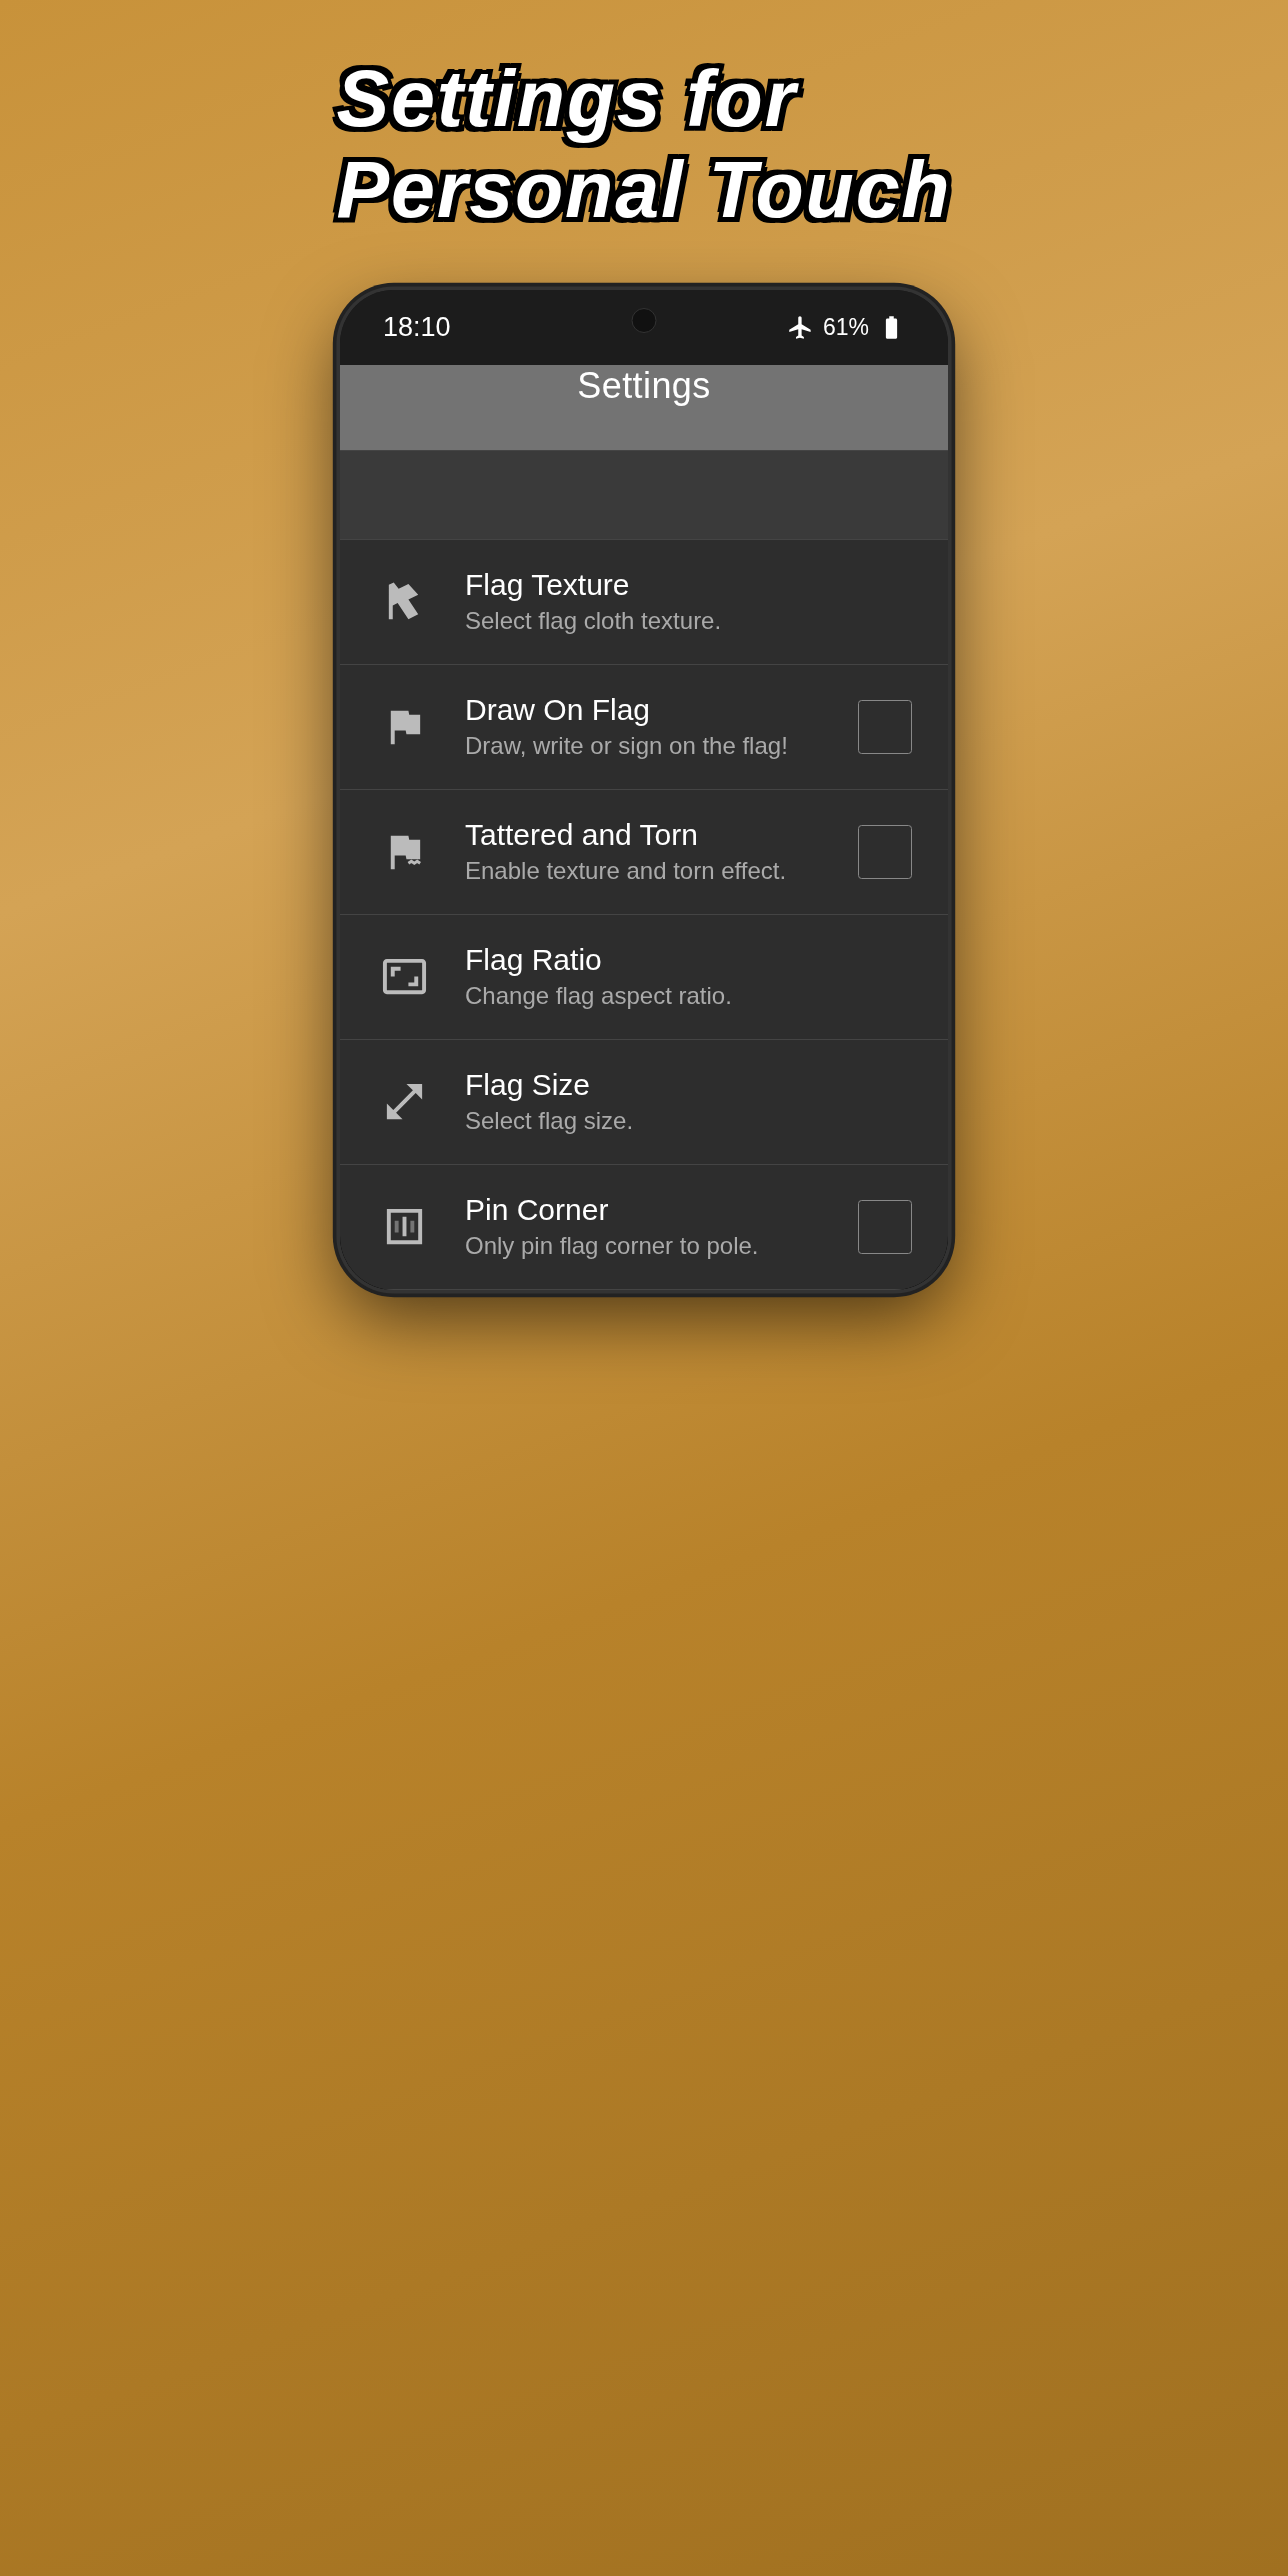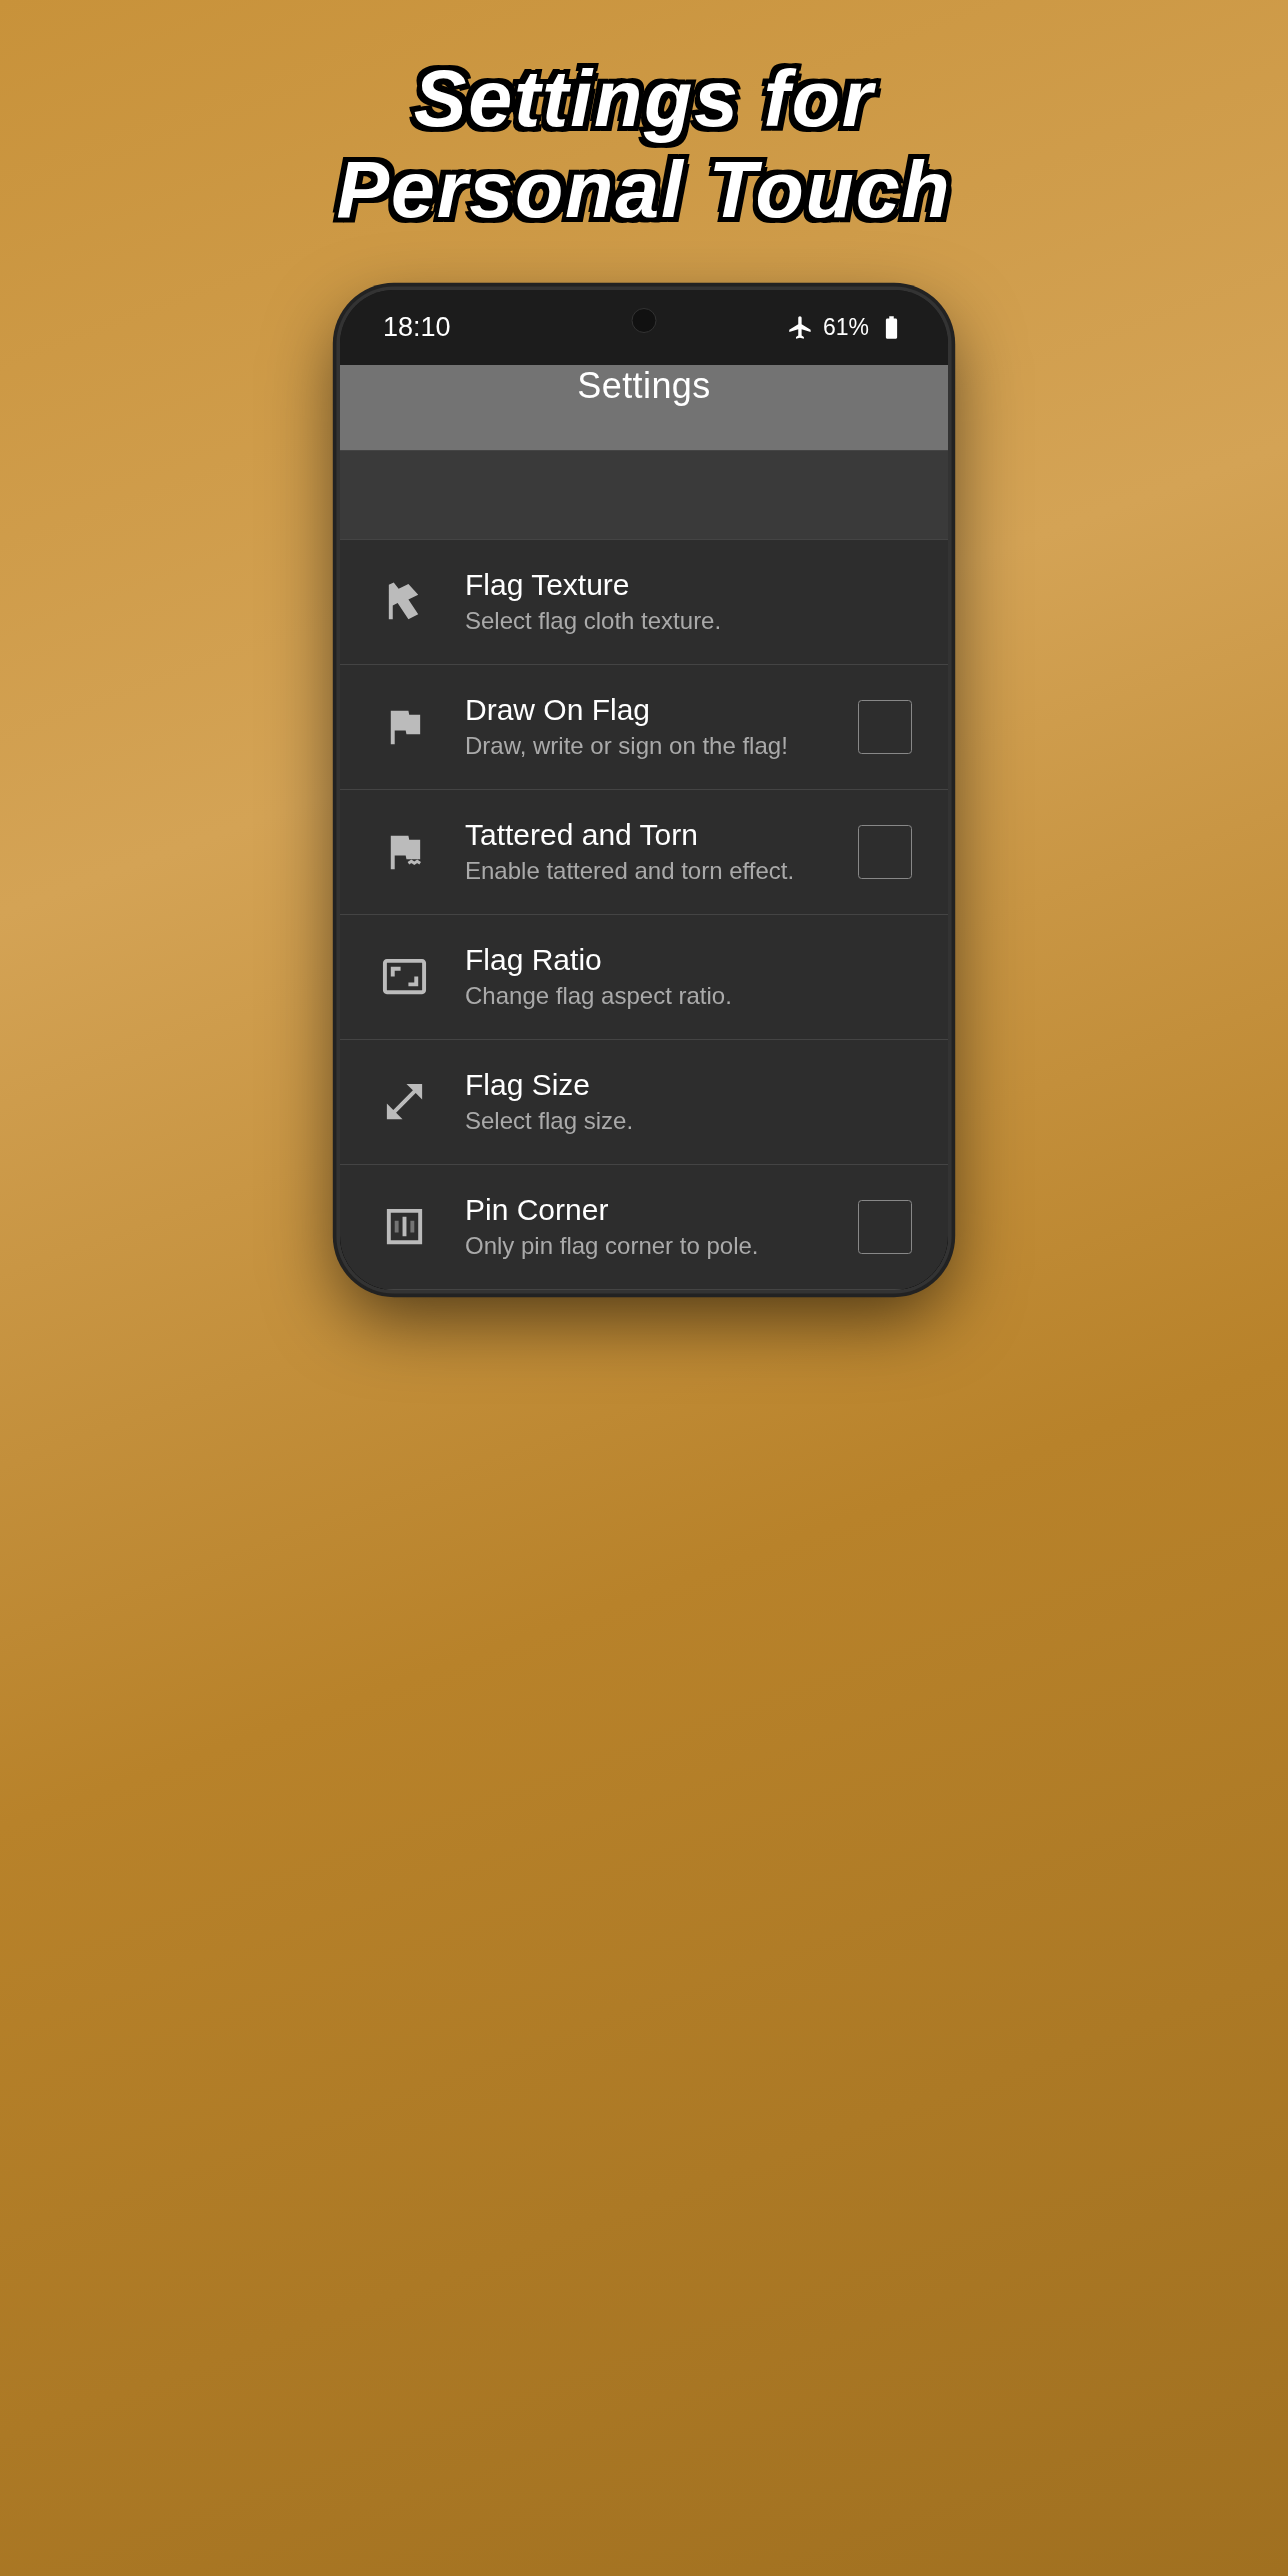--- a/index.html
+++ b/index.html
@@ -9,21 +9,21 @@
       min-height: 2576px;
       background: linear-gradient(160deg, #c8923a 0%, #d4a355 30%, #b8822a 60%, #a07020 100%);
       display: flex;
       flex-direction: column;
       align-items: center;
       font-family: 'Arial', sans-serif;
       padding-top: 54px;
     }
 
     .page-title {
-      text-align: center;
+      text-align: left;
       margin-bottom: 54px;
       color: #fff;
       font-size: 79px;
       font-weight: 900;
       font-style: italic;
       line-height: 1.15;
       text-shadow:
         -5.4px -5.4px 0 #000,
          5.4px -5.4px 0 #000,
         -5.4px  5.4px 0 #000,
@@ -266,21 +266,21 @@
     <div class="settings-item">
       <div class="item-icon">
 
         <svg viewBox="0 0 24 24" fill="#bbb">
           <path d="M14.4 6L14 4H5v17h2v-7h5.6l.4 2h7V6z"></path>
           <path d="M20 18l-1.5-1-1.5 1-1.5-1-1.5 1" stroke="#bbb" stroke-width="1.5" fill="none"></path>
         </svg>
       </div>
       <div class="item-text">
         <div class="item-title">Tattered and Torn</div>
-        <div class="item-subtitle">Enable tattered and torn effect.</div>
+        <div class="item-subtitle">Enable texture and torn effect.</div>
       </div>
       <div class="item-checkbox unchecked"></div>
     </div>
 
     <div class="settings-item">
       <div class="item-icon">
 
         <svg viewBox="0 0 24 24" fill="#bbb">
           <path d="M19 12h-2v3h-3v2h5v-5zM7 9h3V7H5v5h2V9zm14-6H3c-1.1 0-2 .9-2 2v14c0 1.1.9 2 2 2h18c1.1 0 2-.9 2-2V5c0-1.1-.9-2-2-2zm0 16.01H3V4.99h18v14.02z"></path>
         </svg>

